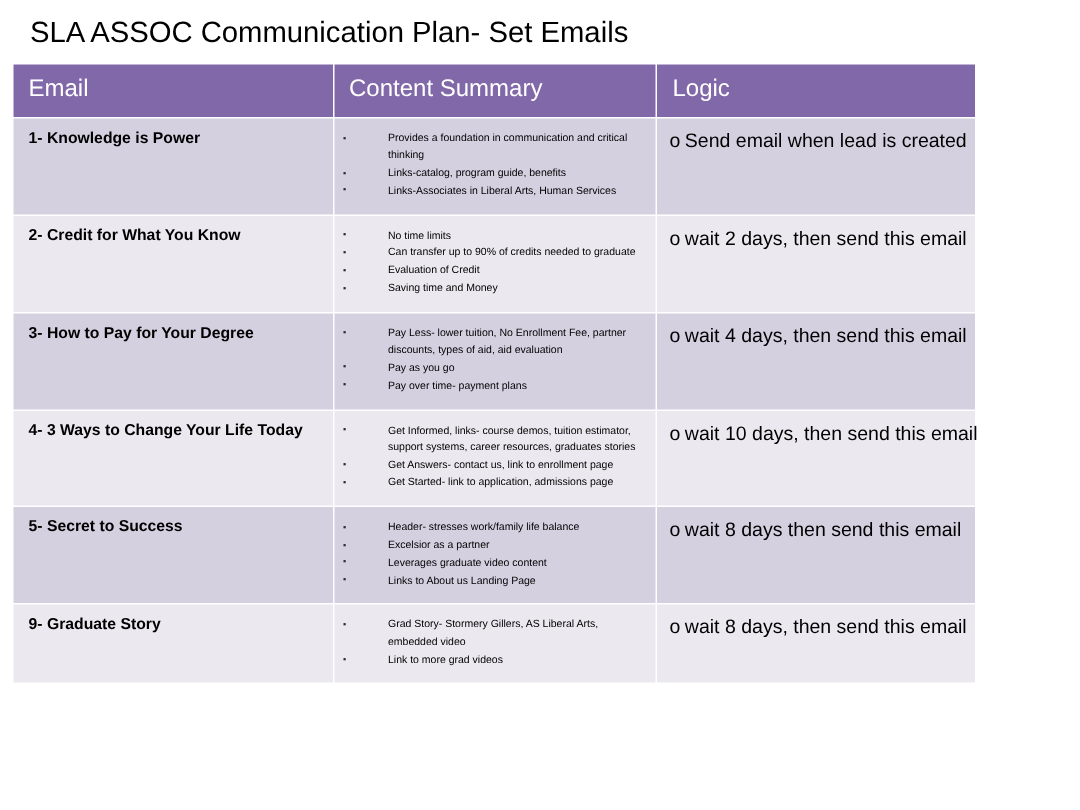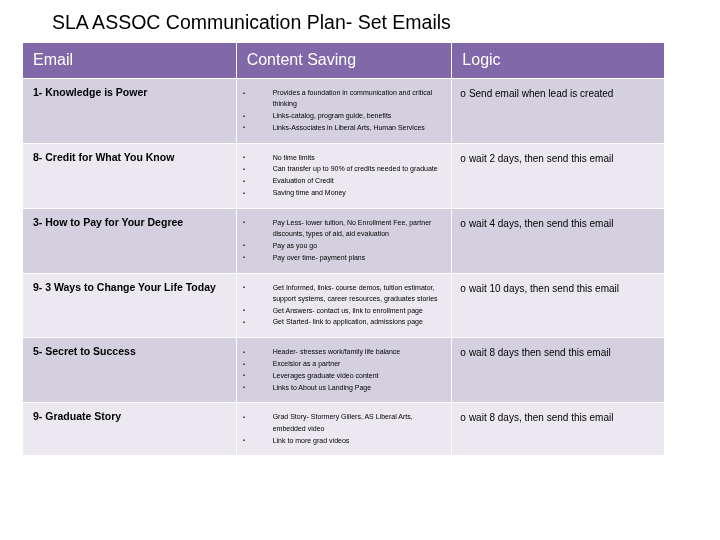--- a/index.html
+++ b/index.html
@@ -15,33 +15,33 @@
     overflow: hidden;
   }
   .slide {
     position: relative;
     width: 720px;
     height: 540px;
     background: #ffffff;
   }
   .slide-title {
     position: absolute;
-    left: 52px;
+    left: 20px;
     top: 10px;
     width: 640px;
     font-size: 19.5px;
     line-height: 24px;
     color: #000000;
     font-weight: normal;
     letter-spacing: 0px;
     white-space: nowrap;
   }
   .tbl-wrap {
     position: absolute;
-    left: 22px;
+    left: 8px;
     top: 42px;
     width: 643px;
   }
   table.plan {
     border-collapse: separate;
     border-spacing: 1px 1px;
     width: 643px;
     table-layout: fixed;
   }
   table.plan col.c-email   { width: 212px; }
@@ -67,21 +67,21 @@
 
   .cell-email {
     padding: 6px 8px 10px 10px;
     font-size: 10.5px;
     font-weight: bold;
     color: #000000;
     line-height: 14.5px;
   }
   .cell-logic {
     padding: 9px 6px 10px 8px;
-    font-size: 10px;
+    font-size: 13px;
     color: #000000;
     line-height: 11px;
   }
   .cell-content {
     padding: 8px 6px 9px 4px;
     font-size: 7px;
     color: #000000;
     line-height: 11px;
   }
   ul.bullets {
@@ -122,21 +122,21 @@
   <div class="tbl-wrap">
     <table class="plan">
       <colgroup>
         <col class="c-email">
         <col class="c-content">
         <col class="c-logic">
       </colgroup>
       <thead>
         <tr>
           <th>Email</th>
-          <th>Content Saving</th>
+          <th>Content Summary</th>
           <th>Logic</th>
         </tr>
       </thead>
       <tbody id="plan-body">
           <tr class="row-dark">
             <td>
               <div class="cell-email">1- Knowledge is Power</div>
             </td>
             <td>
               <div class="cell-content">
@@ -148,21 +148,21 @@
               </div>
             </td>
             <td>
               <div class="cell-logic">
                 <div class="logic-line"><span class="logic-marker">o</span><span>Send email when lead is created</span></div>
               </div>
             </td>
           </tr>
           <tr class="row-light">
             <td>
-              <div class="cell-email">8- Credit for What You Know</div>
+              <div class="cell-email">2- Credit for What You Know</div>
             </td>
             <td>
               <div class="cell-content">
                 <ul class="bullets">
                   <li>No time limits</li>
                   <li>Can transfer up to 90% of credits needed to graduate</li>
                   <li>Evaluation of Credit</li>
                   <li>Saving time and Money</li>
                 </ul>
               </div>
@@ -187,21 +187,21 @@
               </div>
             </td>
             <td>
               <div class="cell-logic">
                 <div class="logic-line"><span class="logic-marker">o</span><span>wait 4 days, then send this email</span></div>
               </div>
             </td>
           </tr>
           <tr class="row-light">
             <td>
-              <div class="cell-email">9- 3 Ways to Change Your Life Today</div>
+              <div class="cell-email">4- 3 Ways to Change Your Life Today</div>
             </td>
             <td>
               <div class="cell-content">
                 <ul class="bullets">
                   <li>Get Informed, links- course demos, tuition estimator, support systems, career resources, graduates stories</li>
                   <li>Get Answers- contact us, link to enrollment page</li>
                   <li>Get Started- link to application, admissions page</li>
                 </ul>
               </div>
             </td>

